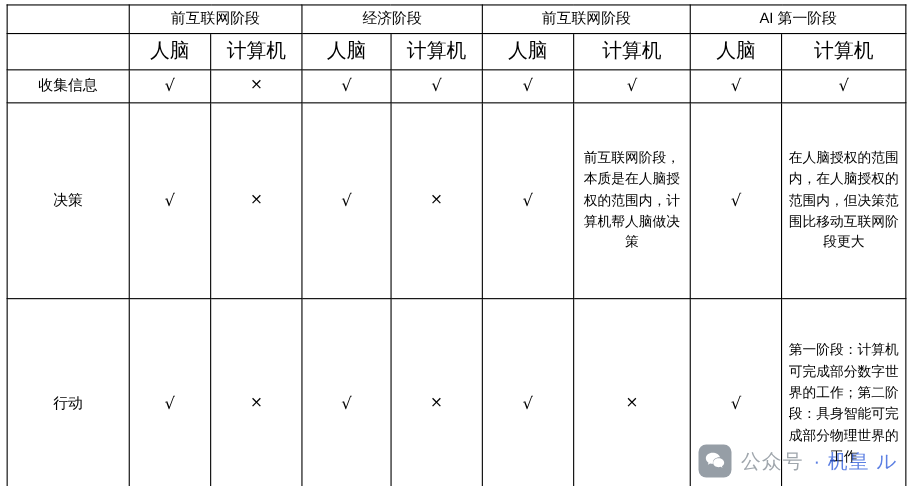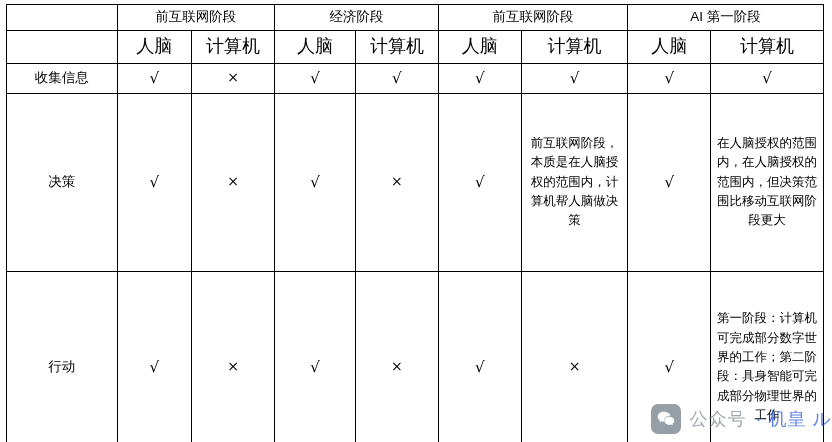--- a/index.html
+++ b/index.html
@@ -60,21 +60,21 @@
   .note {
     font-size: 12.5px;
     line-height: 1.62;
     text-align: center;
     padding: 4px 6px;
     word-break: break-all;
   }
   
   #watermark {
     position: absolute;
-    right: 0;
+    right: 16px;
     bottom: 8px;
     display: flex;
     align-items: center;
     gap: 9px;
     opacity: 0.72;
     pointer-events: none;
   }
   #wm-badge {
     width: 30px;
     height: 30px;

